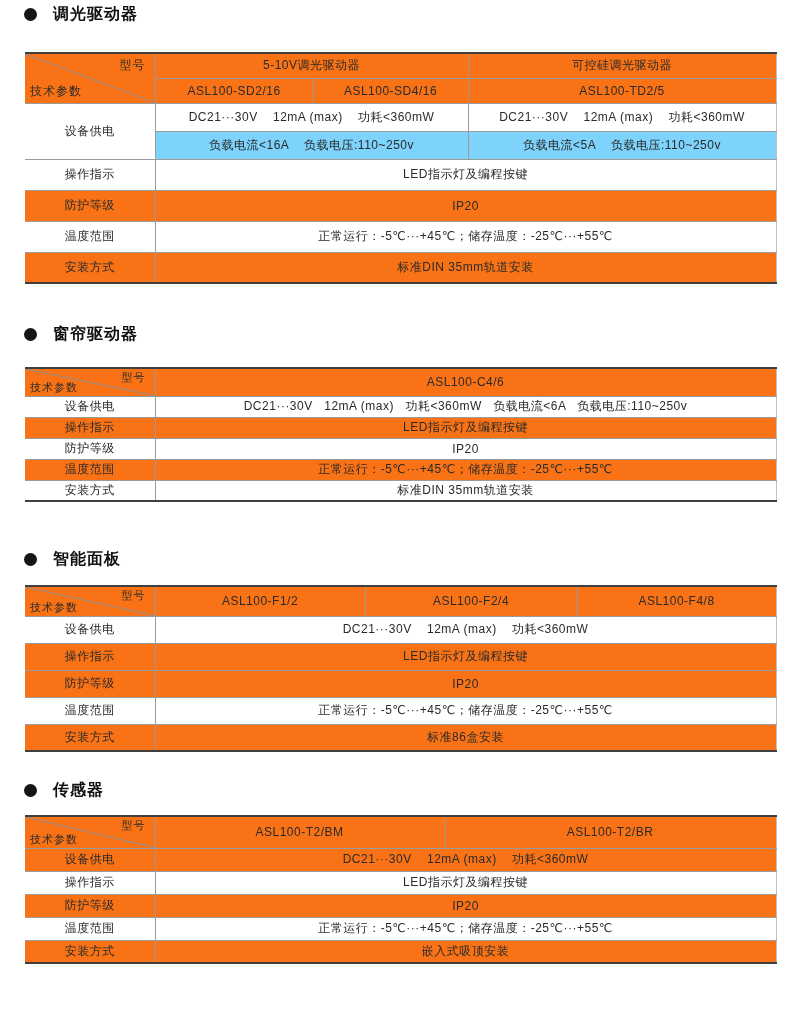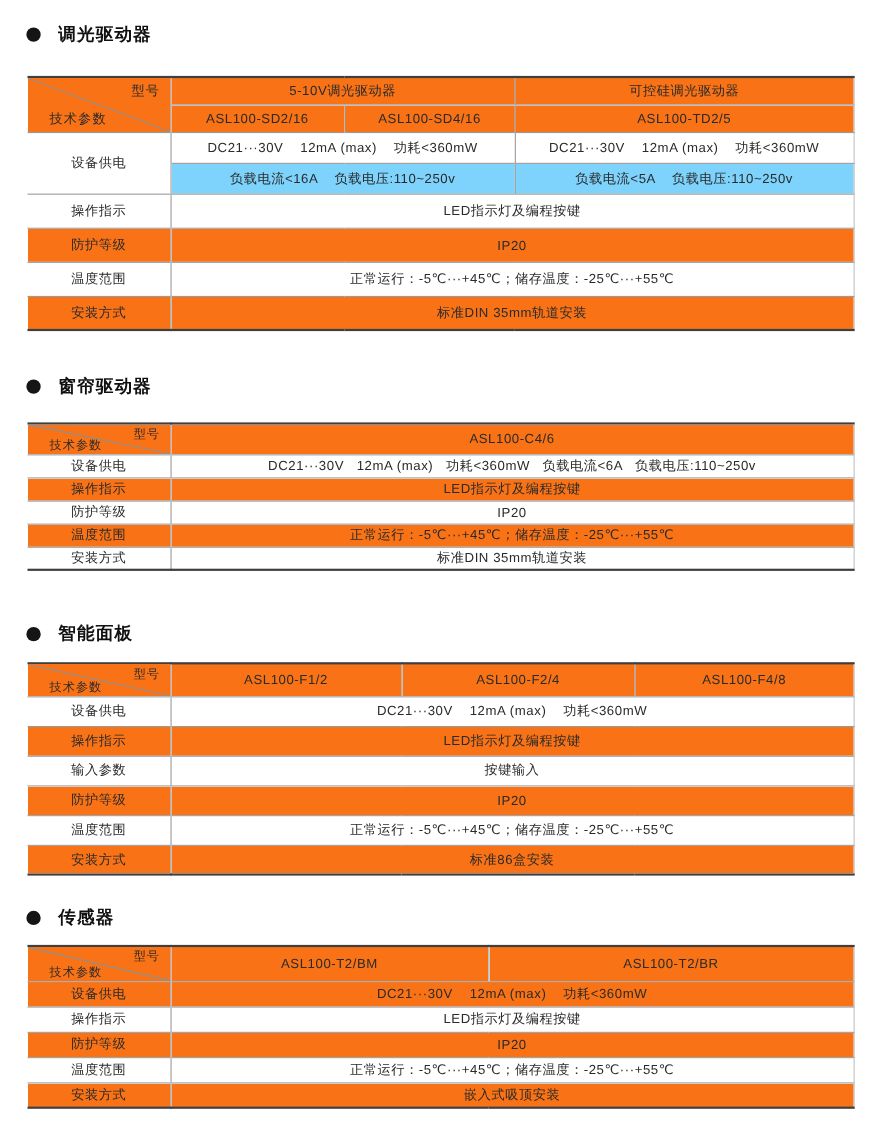--- a/index.html
+++ b/index.html
@@ -5,21 +5,21 @@
   html,body{margin:0;padding:0;background:#ffffff;}
   body{
     width:800px;height:1034px;overflow:hidden;
     font-family:"Liberation Sans","DejaVu Sans",sans-serif;
     color:#262626;
   }
   
   .sec-title{display:flex;align-items:center;margin-left:24px;}
   .sec-title .bullet{width:13px;height:13px;border-radius:50%;background:#151515;flex:0 0 auto;}
   .sec-title .title-text{font-size:16px;font-weight:bold;color:#111;letter-spacing:1px;margin-left:16px;}
-  .mt-title1{margin-top:21px;}
+  .mt-title1{margin-top:4px;}
   .mt-table1{margin-top:27px;}
   .mt-title2{margin-top:40px;}
   .mt-table2{margin-top:22px;}
   .mt-title3{margin-top:47px;}
   .mt-table3{margin-top:15px;}
   .mt-title4{margin-top:28px;}
   .mt-table4{margin-top:14px;}
   
   table.spec{
     border-collapse:collapse;table-layout:fixed;
@@ -40,21 +40,21 @@
   td.pre{white-space:pre-wrap;}
   td.lbl{letter-spacing:1px;}
   
   tr.h21{height:21px;} tr.h23{height:23px;} tr.h25{height:25px;}
   tr.h27{height:27px;} tr.h28{height:28px;} tr.h30{height:30px;}
   tr.h31{height:31px;} tr.h32{height:32px;} tr.h46{height:46px;}
   
   td.diag{position:relative;padding:0;}
   td.diag svg{position:absolute;left:0;top:0;width:100%;height:100%;display:block;}
   td.diag .dl-top{position:absolute;top:3px;right:9px;font-size:12px;letter-spacing:1px;}
-  td.diag .dl-bot{position:absolute;bottom:3px;left:20px;font-size:12px;letter-spacing:1px;text-align:right;}
+  td.diag .dl-bot{position:absolute;bottom:3px;left:5px;font-size:12px;letter-spacing:1px;text-align:right;}
   td.diag.small .dl-top{top:1px;font-size:11px;}
   td.diag.small .dl-bot{bottom:1px;font-size:11px;}
   
   .two-line span{display:block;line-height:1.6;}
 </style>
 </head>
 <body>
 
 <div class="sec-title mt-title1">
   <span class="bullet"></span>
@@ -183,24 +183,20 @@
     <td class="vl">ASL100-F4/8</td>
   </tr>
   <tr class="h27">
     <td class="lbl">设备供电</td>
     <td class="vl pre" colspan="3">DC21···30V    12mA (max)    功耗&lt;360mW</td>
   </tr>
   <tr class="h27 g">
     <td class="lbl">操作指示</td>
     <td class="vl" colspan="3">LED指示灯及编程按键</td>
   </tr>
-  <tr class="h27">
-    <td class="lbl">输入参数</td>
-    <td class="vl" colspan="3">按键输入</td>
-  </tr>
   <tr class="h27 g">
     <td class="lbl">防护等级</td>
     <td class="vl" colspan="3">IP20</td>
   </tr>
   <tr class="h27">
     <td class="lbl">温度范围</td>
     <td class="vl" colspan="3">正常运行：-5℃···+45℃；储存温度：-25℃···+55℃</td>
   </tr>
   <tr class="h27 g">
     <td class="lbl">安装方式</td>

